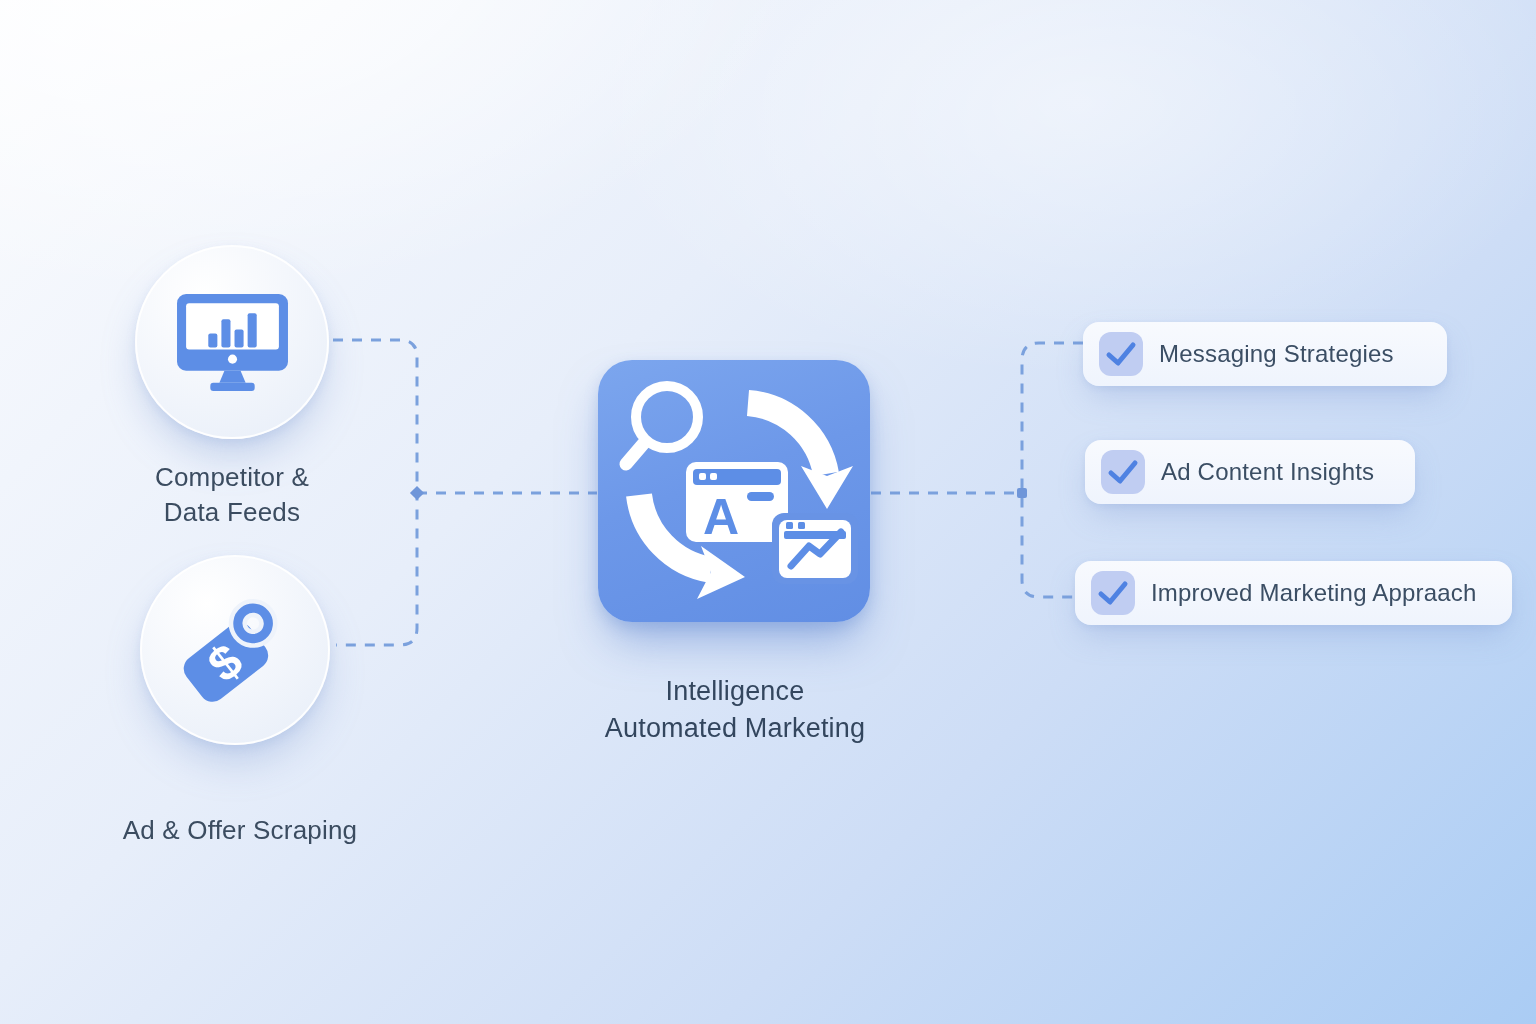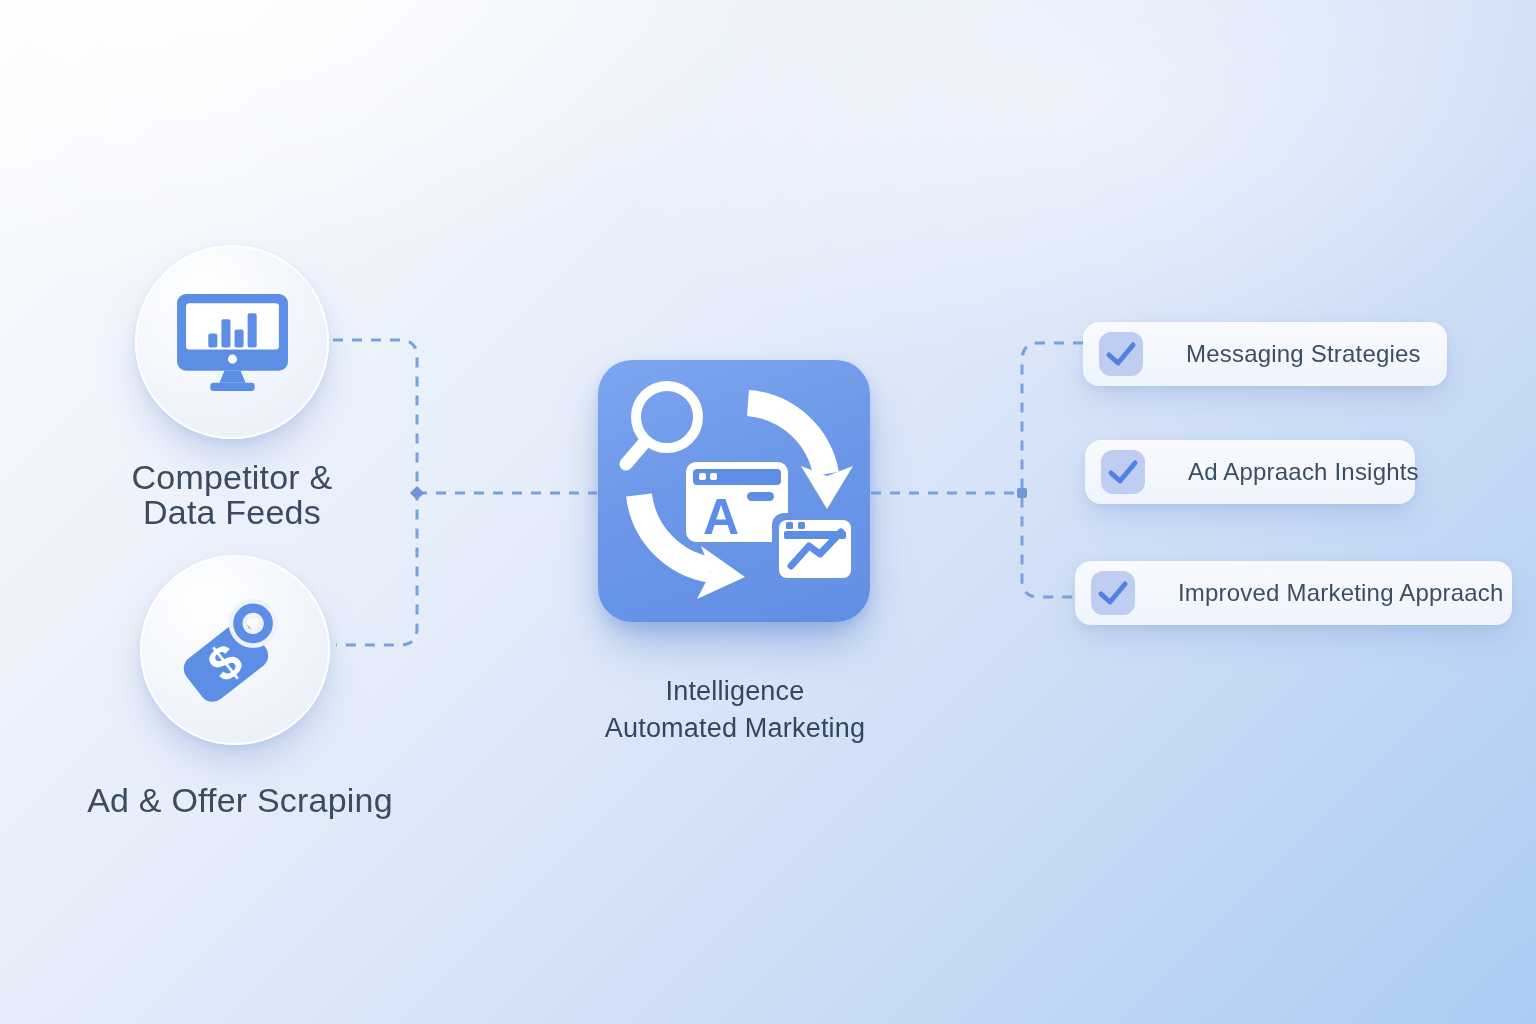--- a/index.html
+++ b/index.html
@@ -21,24 +21,24 @@
     background: radial-gradient(circle at 35% 25%, #ffffff 0%, #f4f7fc 45%, #e6edf8 100%);
     border: 2px solid rgba(255,255,255,0.9);
     box-shadow: 0 22px 38px -6px rgba(125,155,210,0.38), 0 4px 10px rgba(140,165,215,0.18);
     display:flex; align-items:center; justify-content:center;
   }
   .circle-1 { left:135px; top:245px; width:194px; height:194px; }
   .circle-2 { left:140px; top:555px; width:190px; height:190px; }
 
   .node-label {
     position:absolute; text-align:center; color:#3b4c60;
-    font-size:34px; line-height:35px; font-weight:500; letter-spacing:0.2px;
+    font-size:26px; line-height:35px; font-weight:500; letter-spacing:0.2px;
   }
   .label-1 { left:82px; top:460px; width:300px; }
-  .label-2 { left:85px; top:783px; width:310px; }
+  .label-2 { left:85px; top:813px; width:310px; }
 
   .hub {
     position:absolute; left:598px; top:360px; width:272px; height:262px;
     border-radius:34px;
     background: linear-gradient(160deg, #7ca6ee 0%, #6d98e9 45%, #618ee4 100%);
     box-shadow: 0 26px 46px -10px rgba(90,130,205,0.55), 0 6px 14px rgba(100,140,210,0.25);
   }
   .hub svg { position:absolute; left:0; top:0; }
 
   .hub-label {
@@ -53,21 +53,21 @@
     box-shadow: 0 14px 30px -6px rgba(120,150,210,0.35), 0 2px 6px rgba(140,165,215,0.18);
   }
   .card-1 { left:1083px; top:322px; width:364px; }
   .card-2 { left:1085px; top:440px; width:330px; }
   .card-3 { left:1075px; top:561px; width:437px;text-align:right; }
 
   .checkbox {
     flex:0 0 auto; width:44px; height:44px; border-radius:12px;
     background:#c0cdf2; display:flex; align-items:center; justify-content:center;
   }
-  .card-text { color:#3b4e64; font-size:24px; font-weight:500; letter-spacing:0.2px; white-space:nowrap;margin-left:27px; }
+  .card-text { color:#3b4e64; font-size:24px; font-weight:500; letter-spacing:0.2px; white-space:nowrap; }
 </style>
 </head>
 <body>
 
 <div class="canvas">
 
   <svg class="connector-layer" width="1536" height="1024" viewBox="0 0 1536 1024">
     <g fill="none" stroke="#7ba1dd" stroke-width="3" stroke-dasharray="10 9">
       <path d="M 333 340 H 400 Q 417 340 417 357 V 628 Q 417 645 400 645 H 336"></path>
       <path d="M 417 493 H 597"></path>
@@ -157,21 +157,21 @@
     </div>
     <div class="card-text">Messaging Strategies</div>
   </div>
 
   <div class="card card-2">
     <div class="checkbox">
       <svg width="44" height="44" viewBox="0 0 44 44">
         <polyline points="10,23 19,31 34,13" fill="none" stroke="#4f82e2" stroke-width="5" stroke-linecap="round" stroke-linejoin="round"></polyline>
       </svg>
     </div>
-    <div class="card-text">Ad Appraach Insights</div>
+    <div class="card-text">Ad Content Insights</div>
   </div>
 
   <div class="card card-3">
     <div class="checkbox">
       <svg width="44" height="44" viewBox="0 0 44 44">
         <polyline points="10,23 19,31 34,13" fill="none" stroke="#4f82e2" stroke-width="5" stroke-linecap="round" stroke-linejoin="round"></polyline>
       </svg>
     </div>
     <div class="card-text">Improved Marketing Appraach</div>
   </div>

